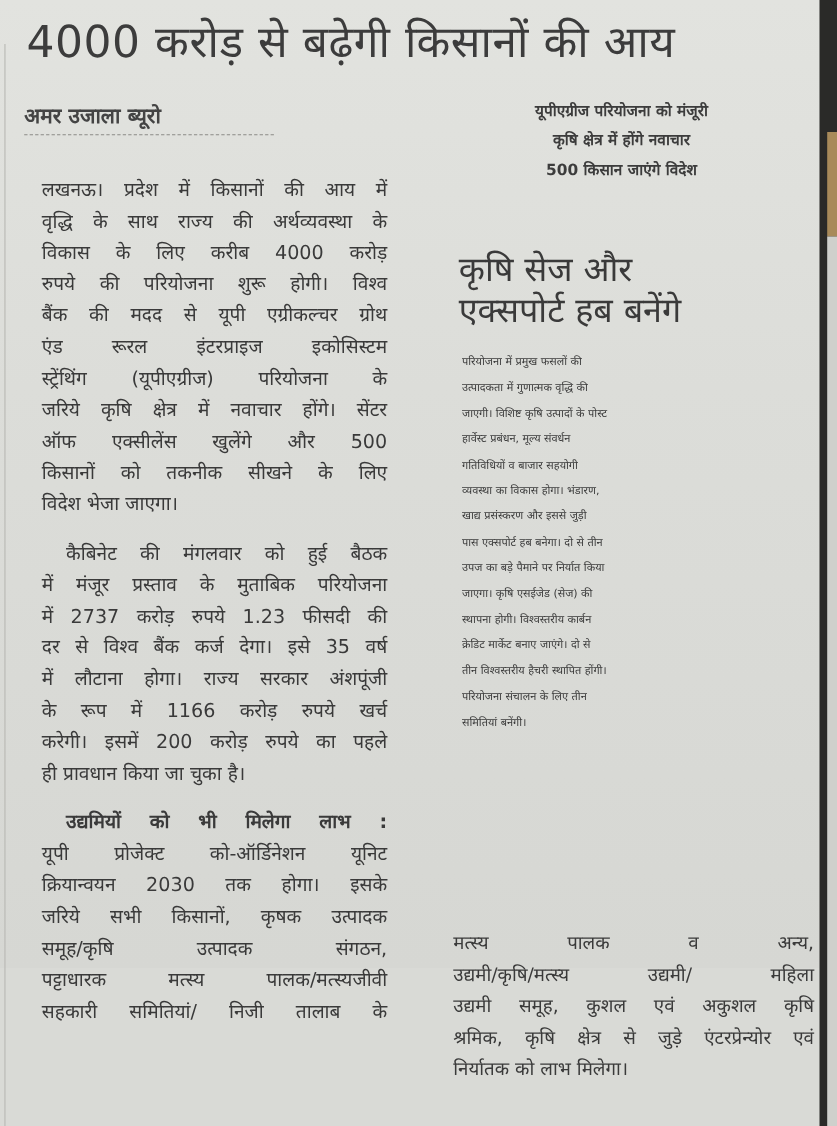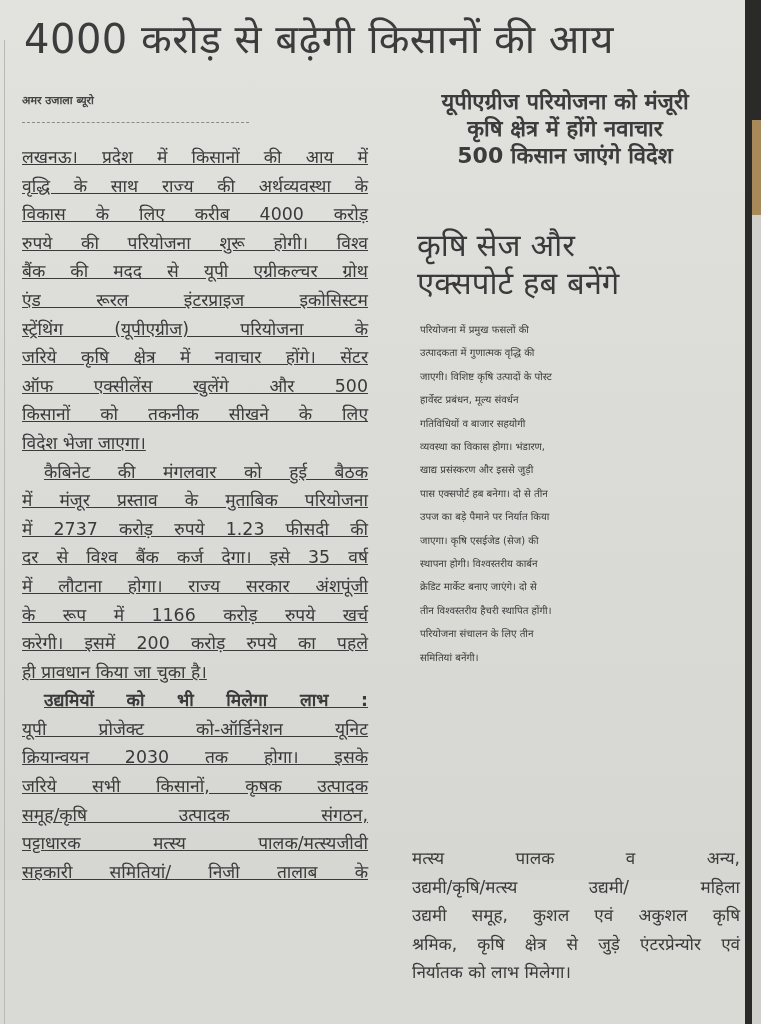--- a/index.html
+++ b/index.html
@@ -27,36 +27,36 @@
   }
   .left-rule{
     position:absolute;left:4px;top:40px;width:1px;height:984px;background:#b8b8b4;
   }
   .headline{
     position:absolute;left:24px;top:14px;width:710px;
     font-size:40px;line-height:50px;letter-spacing:0.5px;
     color:#3c3c3c;white-space:nowrap;
   }
   .byline{
-    position:absolute;left:22px;top:92px;font-size:11px;font-weight:bold;color:#444;
+    position:absolute;left:22px;top:92px;font-size:19px;font-weight:bold;color:#444;
   }
   .byline-rule{
     position:absolute;left:22px;top:122px;width:227px;height:0;
     border-top:1px dashed #8a8a86;
   }
   .col-left{
     position:absolute;left:22px;top:143px;width:346px;
     font-size:17.4px;line-height:28.6px;color:#3a3a3a;
     text-align:justify;
   }
-  .col-left p{margin:0;text-decoration:underline;}
+  .col-left p{margin:16px;}
   .col-left .subhead{font-weight:bold;}
   .deck{
     position:absolute;left:400px;top:88px;width:330px;
-    text-align:center;font-size:22px;line-height:27px;font-weight:bold;color:#3c3c3c;
+    text-align:center;font-size:14px;line-height:27px;font-weight:bold;color:#3c3c3c;
   }
   .section-title{
     position:absolute;left:417px;top:226px;width:320px;
     font-size:31px;line-height:38px;color:#3a3a3a;
   }
   .col-right{
     position:absolute;left:420px;top:318px;width:320px;
     font-size:10px;line-height:23.4px;color:#3a3a3a;
   }
   .col-right p{margin:0;}

